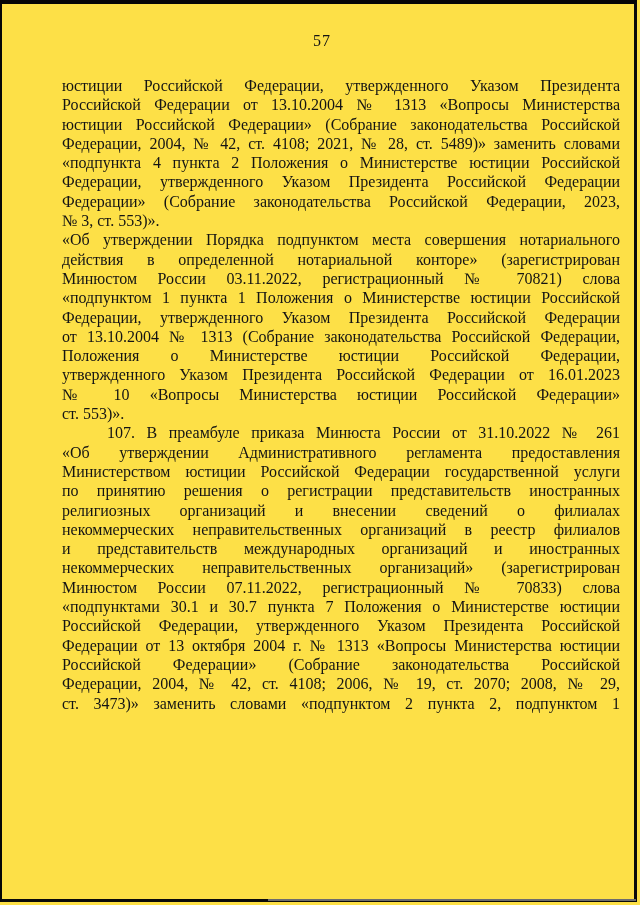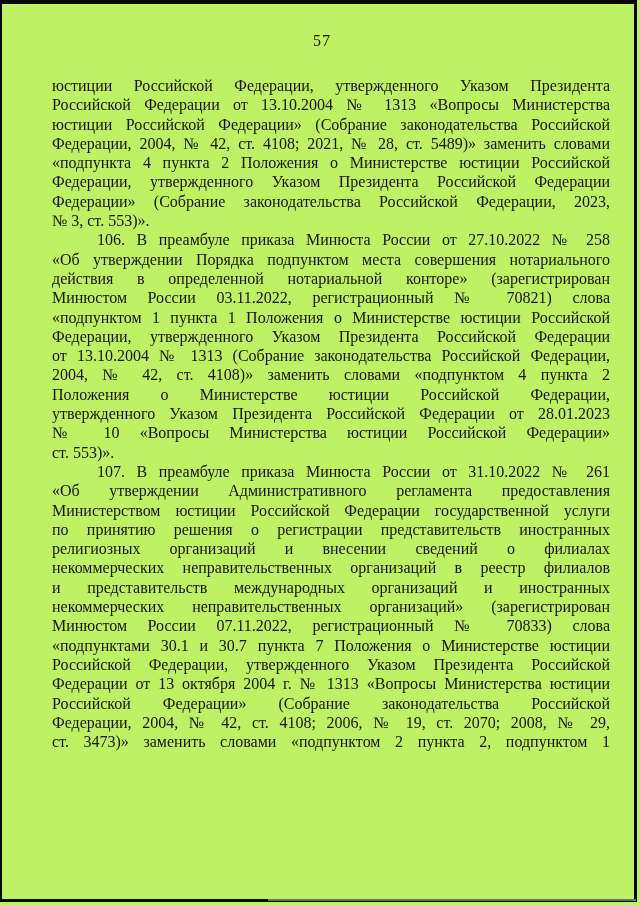--- a/index.html
+++ b/index.html
@@ -4,21 +4,21 @@
 <style>
   html, body {
     margin: 0;
     padding: 0;
     background: #ffffff;
   }
   .page {
     position: relative;
     width: 640px;
     height: 905px;
-    background: #bef264;
+    background: #fde047;
     overflow: hidden;
     font-family: "Liberation Serif", "DejaVu Serif", serif;
     color: #141414;
   }
   
   .frame {
     position: absolute;
     left: 0;
     top: 0;
     width: 637px;
@@ -45,21 +45,21 @@
     top: 31px;
     left: 62px;
     width: 520px;
     text-align: center;
     font-size: 16px;
     line-height: 19px;
     letter-spacing: 1px;
   }
   .text-block {
     position: absolute;
-    left: 52px;
+    left: 62px;
     top: 76px;
     width: 558px;
   }
   .line {
     font-size: 16px;
     line-height: 19.3px;
     height: 19.3px;
     text-align: justify;
     text-align-last: justify;
     white-space: normal;
@@ -81,30 +81,28 @@
   <div class="page-number">57</div>
   <div class="text-block">
       <div class="line">юстиции Российской Федерации, утвержденного Указом Президента</div>
       <div class="line">Российской Федерации от 13.10.2004 № 1313 «Вопросы Министерства</div>
       <div class="line">юстиции Российской Федерации» (Собрание законодательства Российской</div>
       <div class="line">Федерации, 2004, № 42, ст. 4108; 2021, № 28, ст. 5489)» заменить словами</div>
       <div class="line">«подпункта 4 пункта 2 Положения о Министерстве юстиции Российской</div>
       <div class="line">Федерации, утвержденного Указом Президента Российской Федерации</div>
       <div class="line">Федерации» (Собрание законодательства Российской Федерации, 2023,</div>
       <div class="line plain">№ 3, ст. 553)».</div>
-      <div class="line indent">106. В преамбуле приказа Минюста России от 27.10.2022 № 258</div>
       <div class="line">«Об утверждении Порядка подпунктом места совершения нотариального</div>
       <div class="line">действия в определенной нотариальной конторе» (зарегистрирован</div>
       <div class="line">Минюстом России 03.11.2022, регистрационный № 70821) слова</div>
       <div class="line">«подпунктом 1 пункта 1 Положения о Министерстве юстиции Российской</div>
       <div class="line">Федерации, утвержденного Указом Президента Российской Федерации</div>
       <div class="line">от 13.10.2004 № 1313 (Собрание законодательства Российской Федерации,</div>
-      <div class="line">2004, № 42, ст. 4108)» заменить словами «подпунктом 4 пункта 2</div>
       <div class="line">Положения о Министерстве юстиции Российской Федерации,</div>
-      <div class="line">утвержденного Указом Президента Российской Федерации от 28.01.2023</div>
+      <div class="line">утвержденного Указом Президента Российской Федерации от 16.01.2023</div>
       <div class="line">№ 10 «Вопросы Министерства юстиции Российской Федерации»</div>
       <div class="line plain">ст. 553)».</div>
       <div class="line indent">107. В преамбуле приказа Минюста России от 31.10.2022 № 261</div>
       <div class="line">«Об утверждении Административного регламента предоставления</div>
       <div class="line">Министерством юстиции Российской Федерации государственной услуги</div>
       <div class="line">по принятию решения о регистрации представительств иностранных</div>
       <div class="line">религиозных организаций и внесении сведений о филиалах</div>
       <div class="line">некоммерческих неправительственных организаций в реестр филиалов</div>
       <div class="line">и представительств международных организаций и иностранных</div>
       <div class="line">некоммерческих неправительственных организаций» (зарегистрирован</div>

